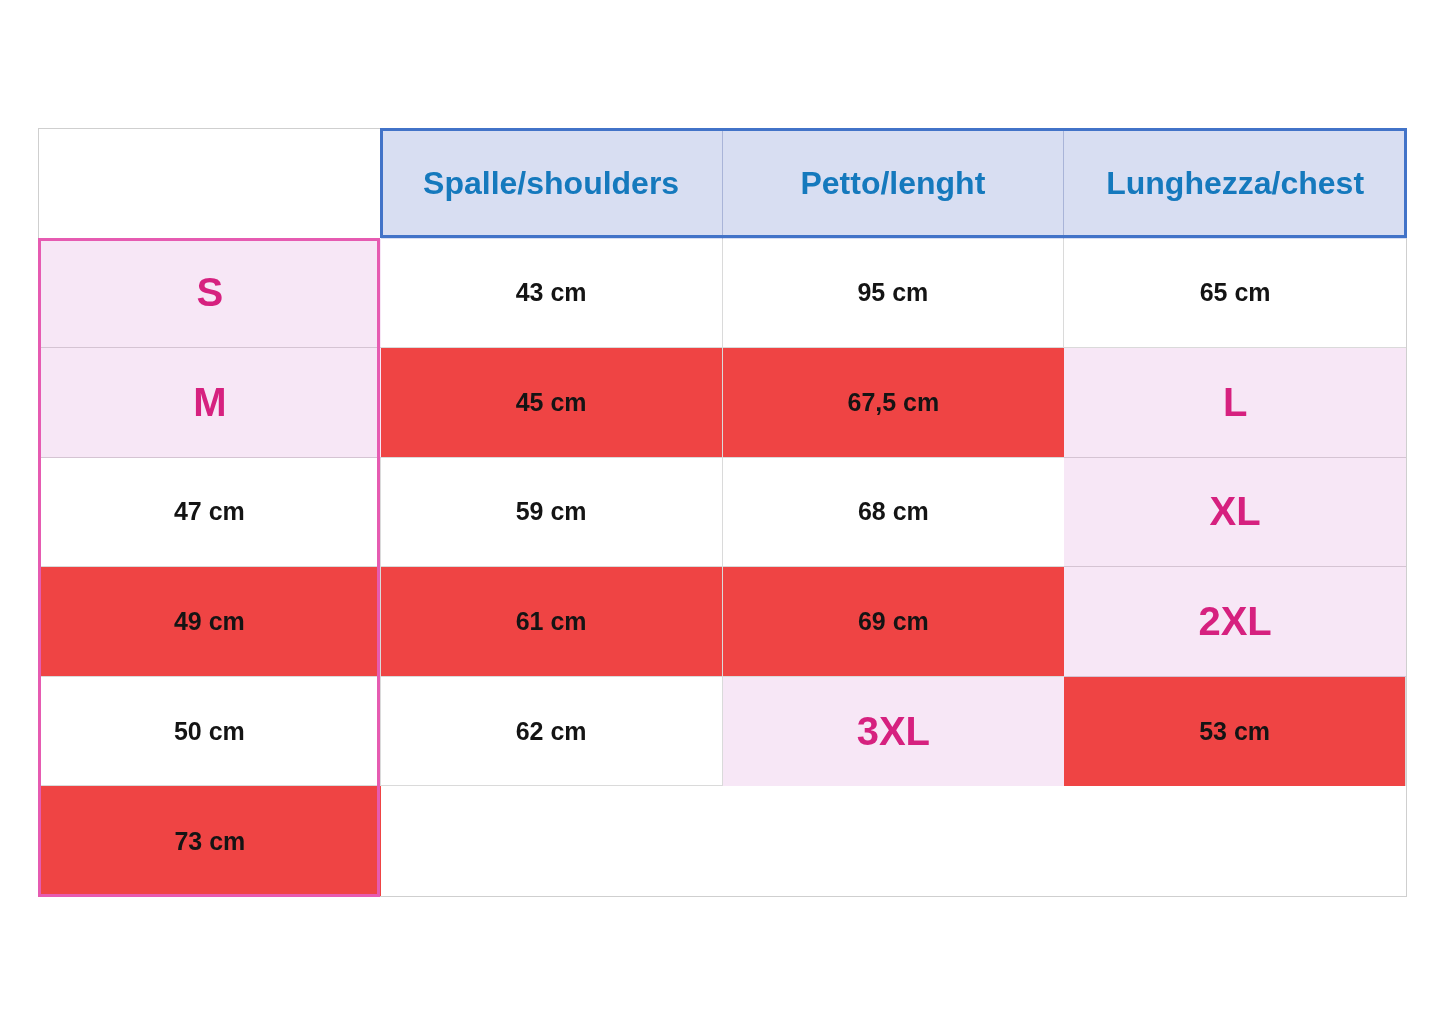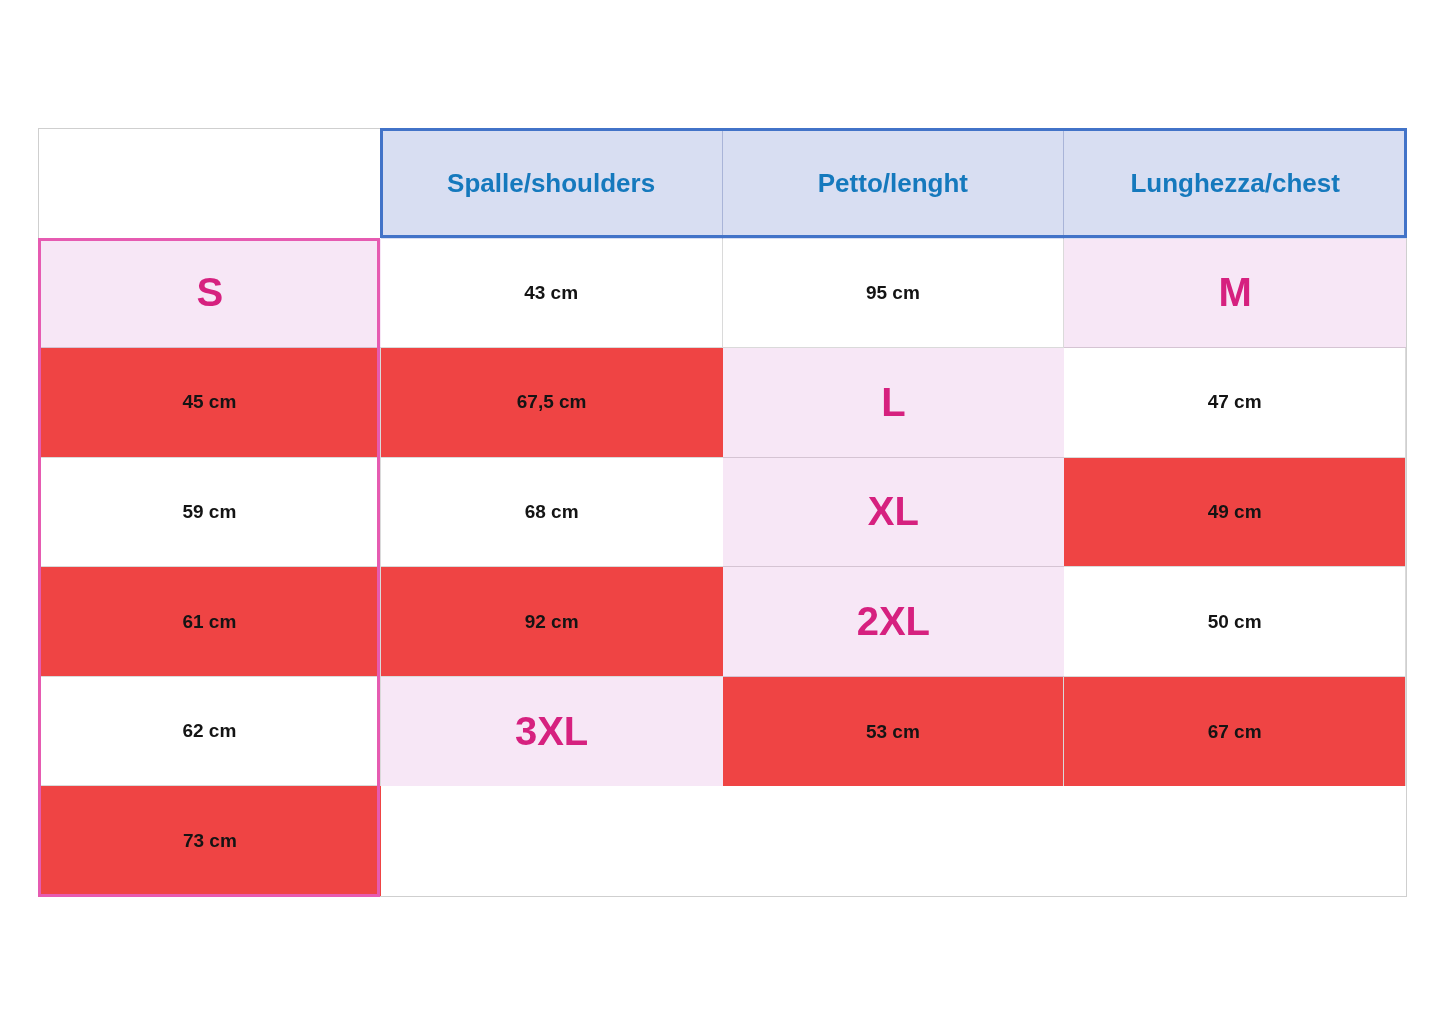--- a/index.html
+++ b/index.html
@@ -33,36 +33,36 @@
     align-items: center;
     justify-content: center;
     box-sizing: border-box;
   }
   .corner {
     background: #ffffff;
   }
   .header {
     background: #d8def2;
     color: #1579bd;
-    font-size: 26px;
+    font-size: 32px;
     font-weight: bold;
     border-right: 1px solid #a9b4d8;
   }
   .header.last { border-right: none; }
   .label {
     background: #f7e7f6;
     color: #d6217f;
     font-size: 40px;
     font-weight: bold;
     border-bottom: 1px solid #d5c4d3;
   }
   .label.last { border-bottom: none; }
   .value {
     color: #141414;
-    font-size: 19px;
+    font-size: 25px;
     font-weight: bold;
     border-right: 1px solid #dadada;
     border-bottom: 1px solid #dadada;
   }
   .value.colend { border-right: none; }
   .value.rowend { border-bottom: none; }
   .value.even { background: #ffffff; }
   .value.odd  { background: #ef4444; }
 
   
@@ -94,41 +94,41 @@
   <div class="size-table">
 
     <div class="cell corner"></div>
     <div class="cell header">Spalle/shoulders</div>
     <div class="cell header">Petto/lenght</div>
     <div class="cell header last">Lunghezza/chest</div>
 
     <div class="cell label">S</div>
     <div class="cell value even">43 cm</div>
     <div class="cell value even">95 cm</div>
+    <div class="cell value even colend">65 cm</div>
 
     <div class="cell label">M</div>
     <div class="cell value odd">45 cm</div>
     <div class="cell value odd colend">67,5 cm</div>
 
     <div class="cell label">L</div>
     <div class="cell value even">47 cm</div>
     <div class="cell value even">59 cm</div>
     <div class="cell value even colend">68 cm</div>
 
     <div class="cell label">XL</div>
     <div class="cell value odd">49 cm</div>
     <div class="cell value odd">61 cm</div>
-    <div class="cell value odd colend">92 cm</div>
+    <div class="cell value odd colend">69 cm</div>
 
     <div class="cell label">2XL</div>
     <div class="cell value even">50 cm</div>
     <div class="cell value even">62 cm</div>
 
     <div class="cell label last">3XL</div>
     <div class="cell value odd rowend">53 cm</div>
-    <div class="cell value odd rowend">67 cm</div>
     <div class="cell value odd colend rowend">73 cm</div>
 
   </div>
 
   <div class="header-outline"></div>
   <div class="label-outline"></div>
 </div>
 
 </body></html>

